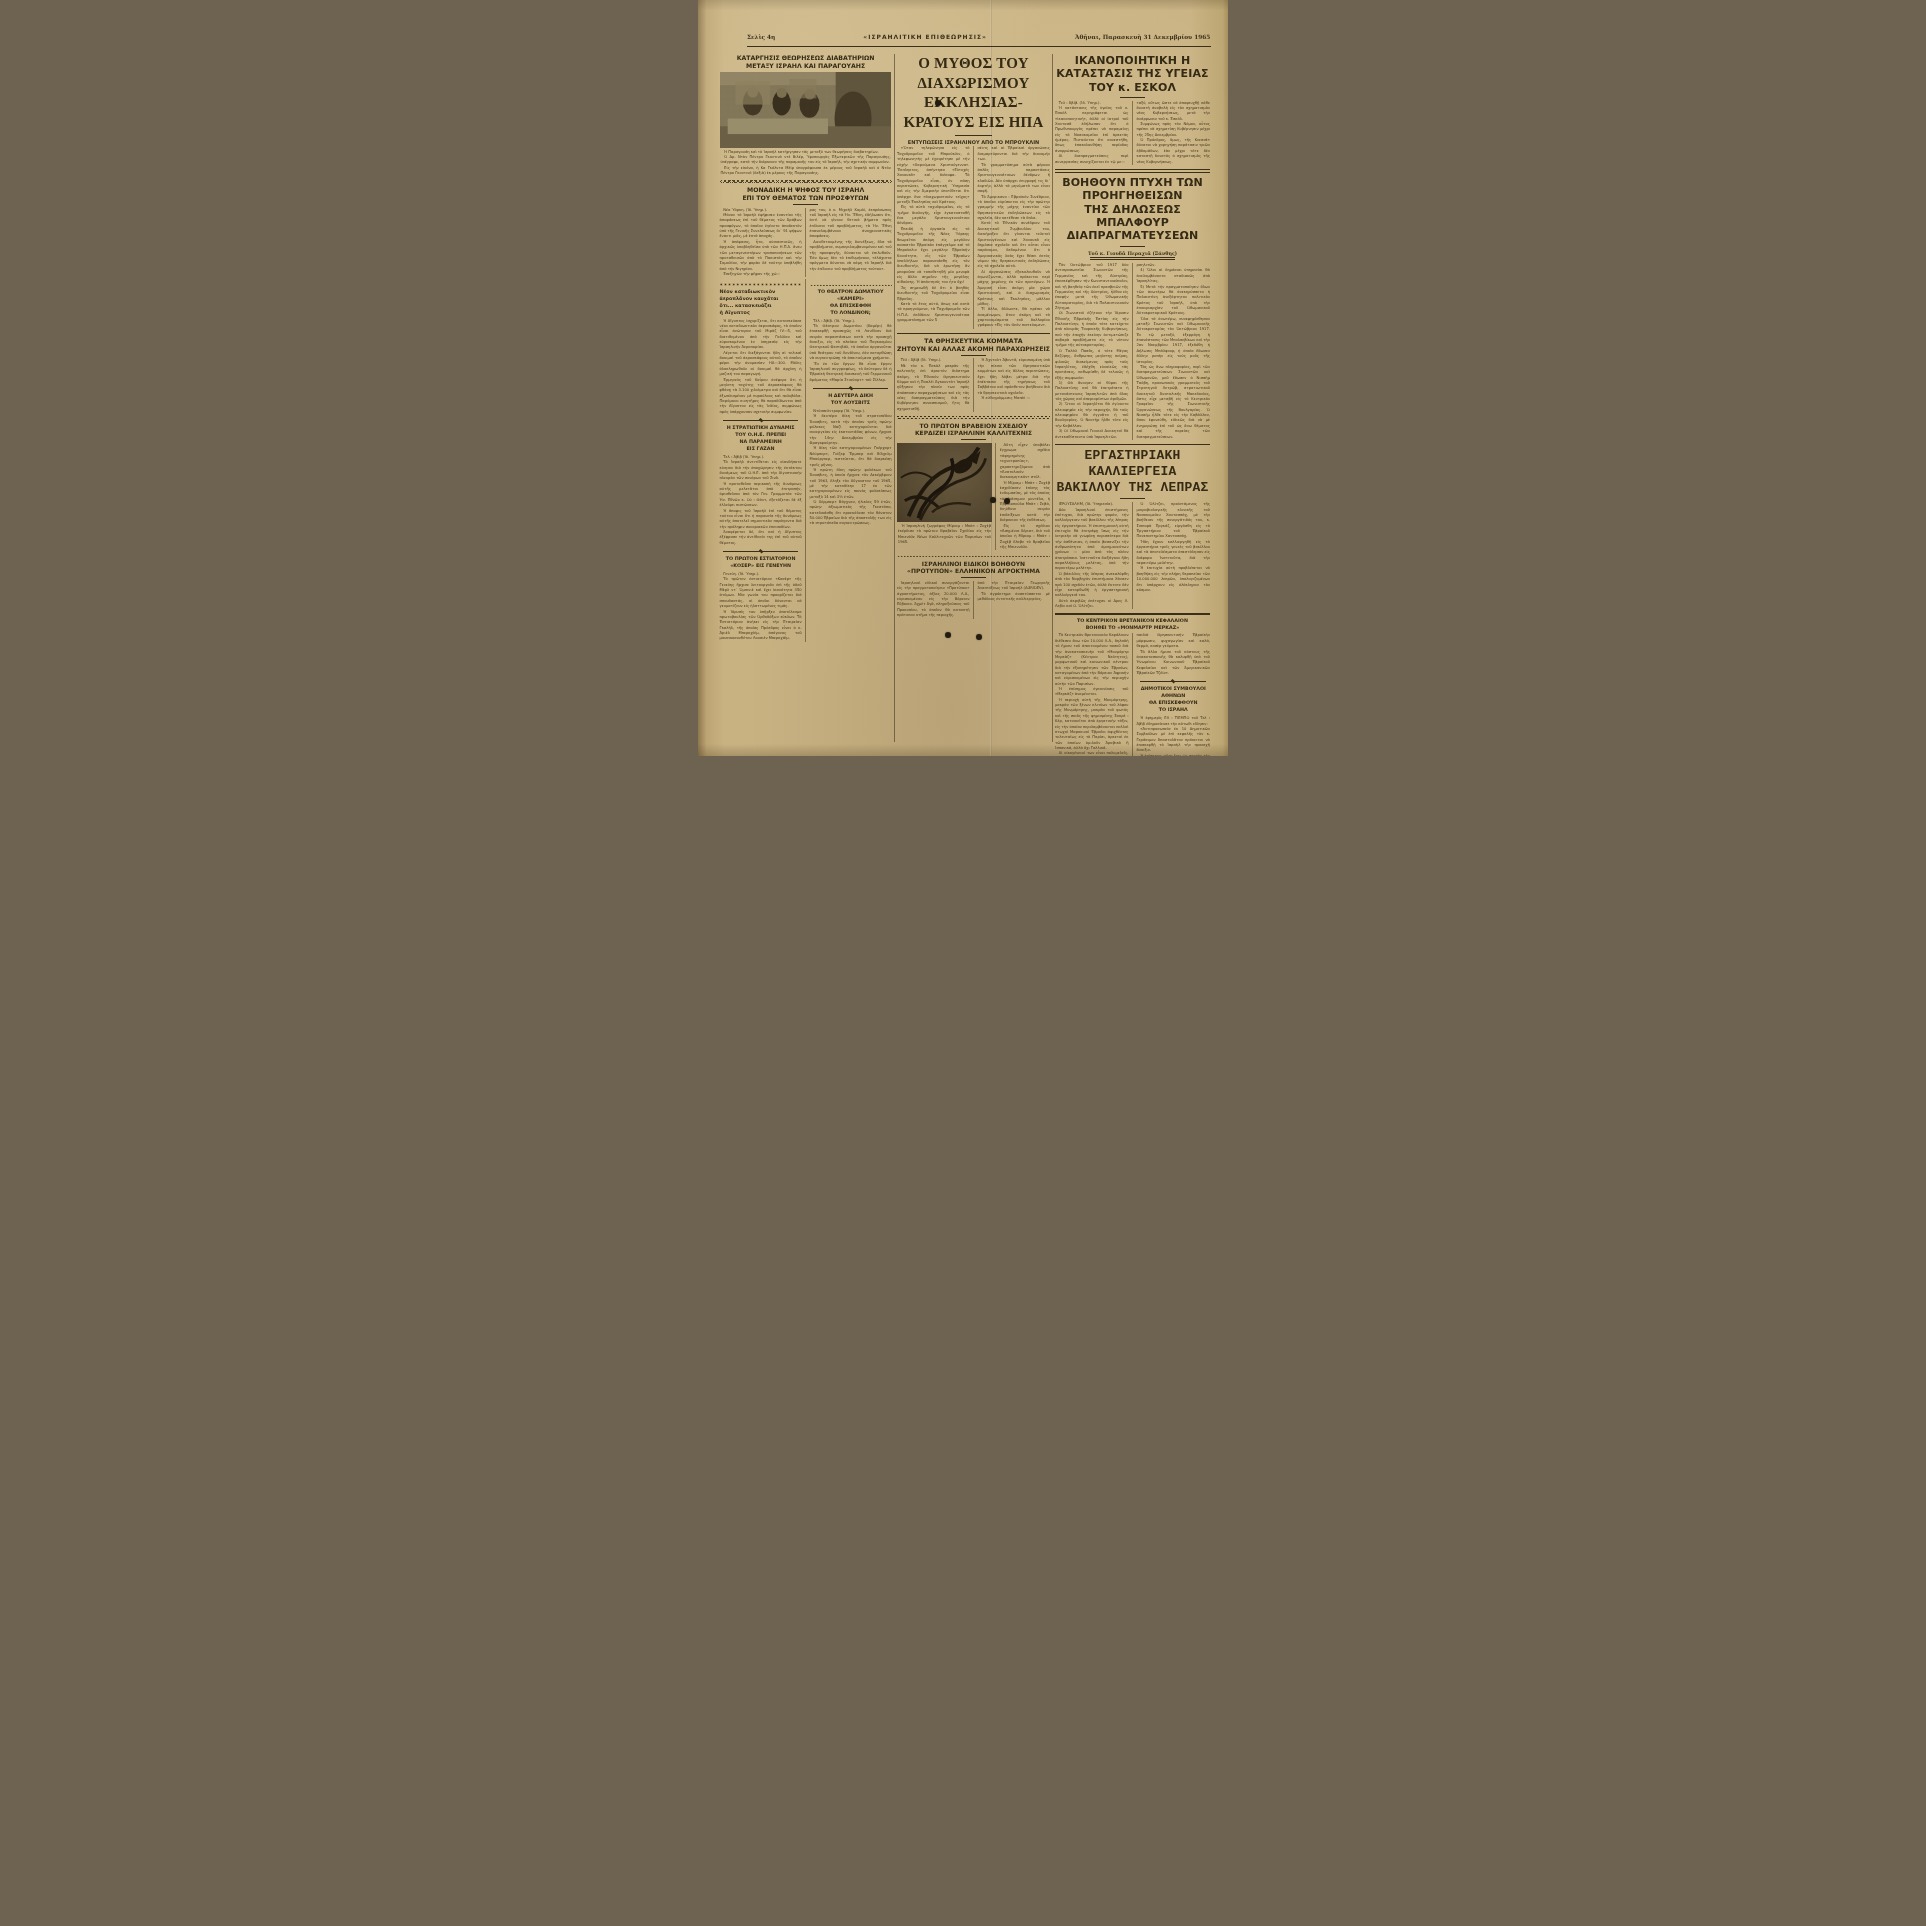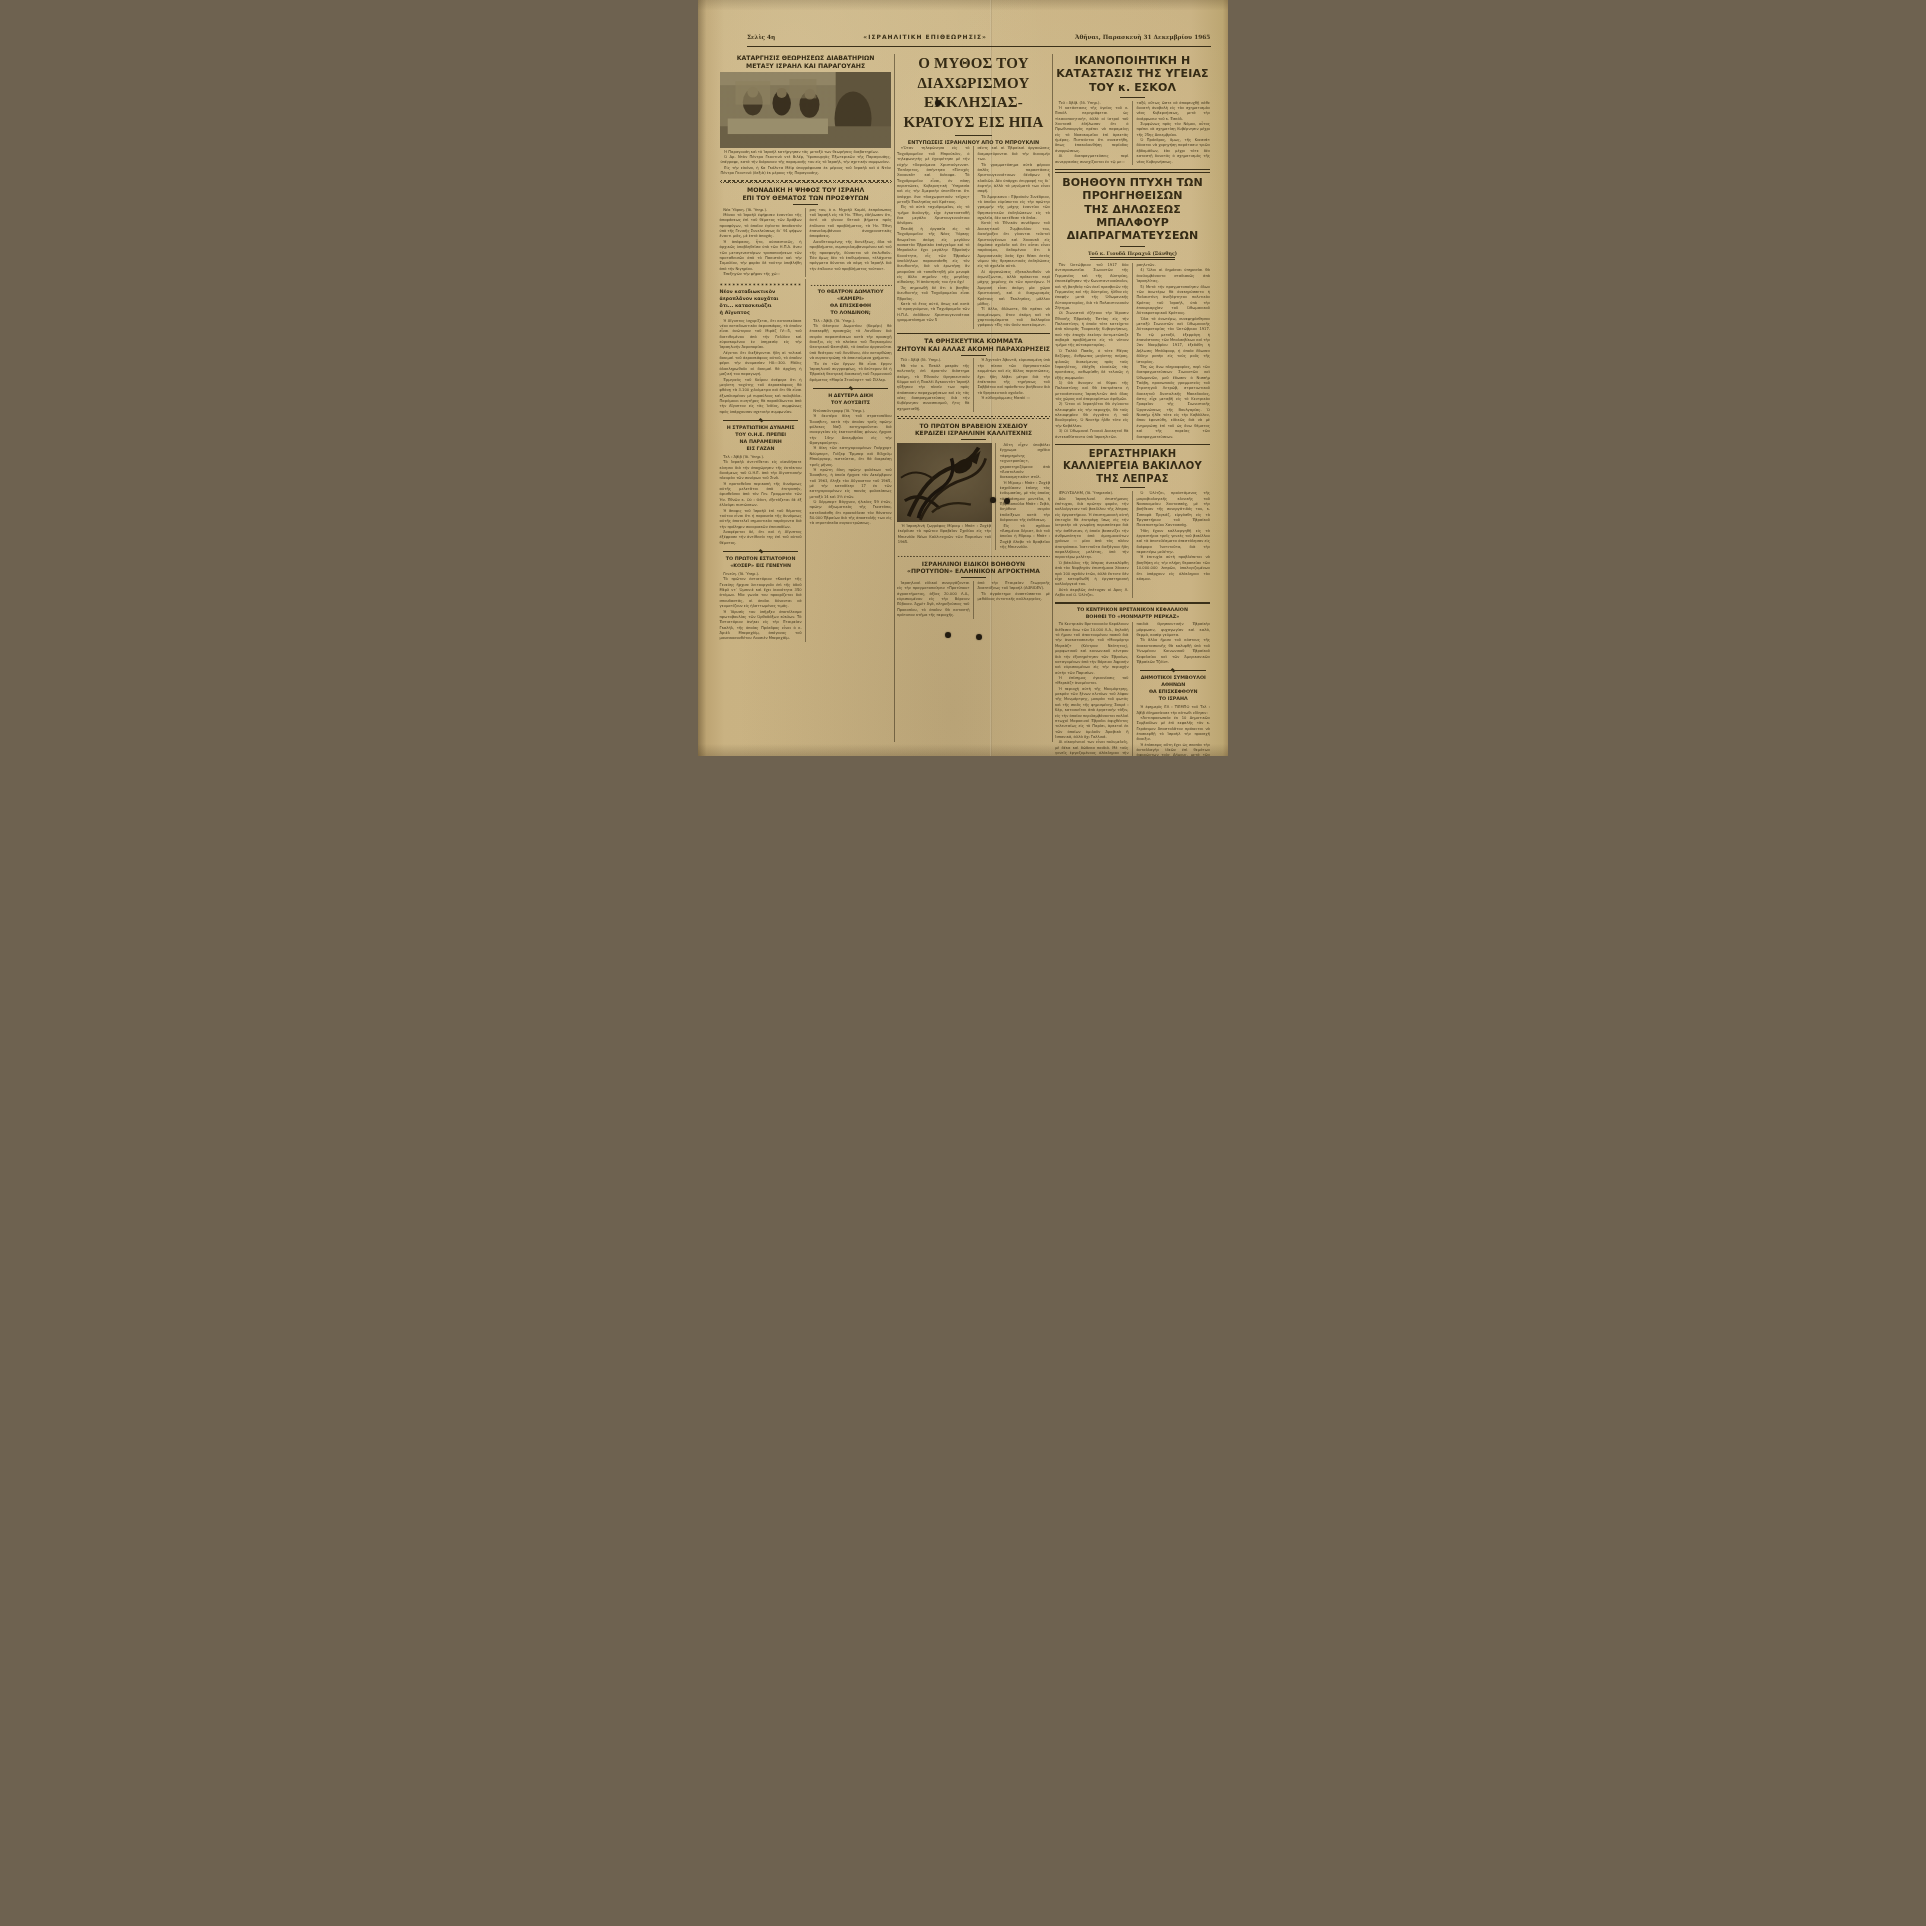--- a/index.html
+++ b/index.html
@@ -25,21 +25,21 @@
   .vsep{position:absolute;top:54px;bottom:14px;width:0.4px;background:rgba(56,46,24,.55);}
   .zone{position:absolute;top:54px;}
   .zl{left:21.6px;width:172px;}
   .zm{left:199px;width:153px;}
   .zr{left:357px;width:155px;}
   h1,h2,h3{margin:0;white-space:pre-line;text-align:center;color:#352b15;line-height:1.22;}
   .t-xl{font-family:Liberation Serif, serif;font-size:15px;letter-spacing:0.2px;line-height:1.3;}
   .t-lg{font-size:11px;letter-spacing:0.1px;}
   .t-md{font-size:6.2px;}
   .t-md2{font-size:6px;}
-  .t-lep{font-size:10px;letter-spacing:0.2px;}
+  .t-lep{font-size:13px;letter-spacing:0.2px;font-family:Liberation Mono, monospace;}
   .t-sm{font-size:4.8px;line-height:1.45;}
   .sub{font-weight:bold;font-size:5px;text-align:center;margin:2.3px 0 0.8px;}
   .byline{font-family:"DejaVu Serif",serif;font-weight:bold;font-size:4.8px;text-align:center;margin:3.1px 0 1.2px;}
   .body,.cap{font-size:3.7px;line-height:1.45;text-align:justify;white-space:pre-line;color:#42371d;}
   .cap{margin:1.9px 0.8px 0;}
   .cols2{display:flex;gap:3.5px;margin-top:1.9px;}
   .cols2>div{flex:1;min-width:0;}
   .cols2>div+div{border-left:0.4px solid rgba(56,46,24,.5);padding-left:3.5px;}
   .rs{width:25.4px;height:1px;background:#3a3019;margin:2.7px auto;}
   .rs-w{width:37px;height:1.2px;}

